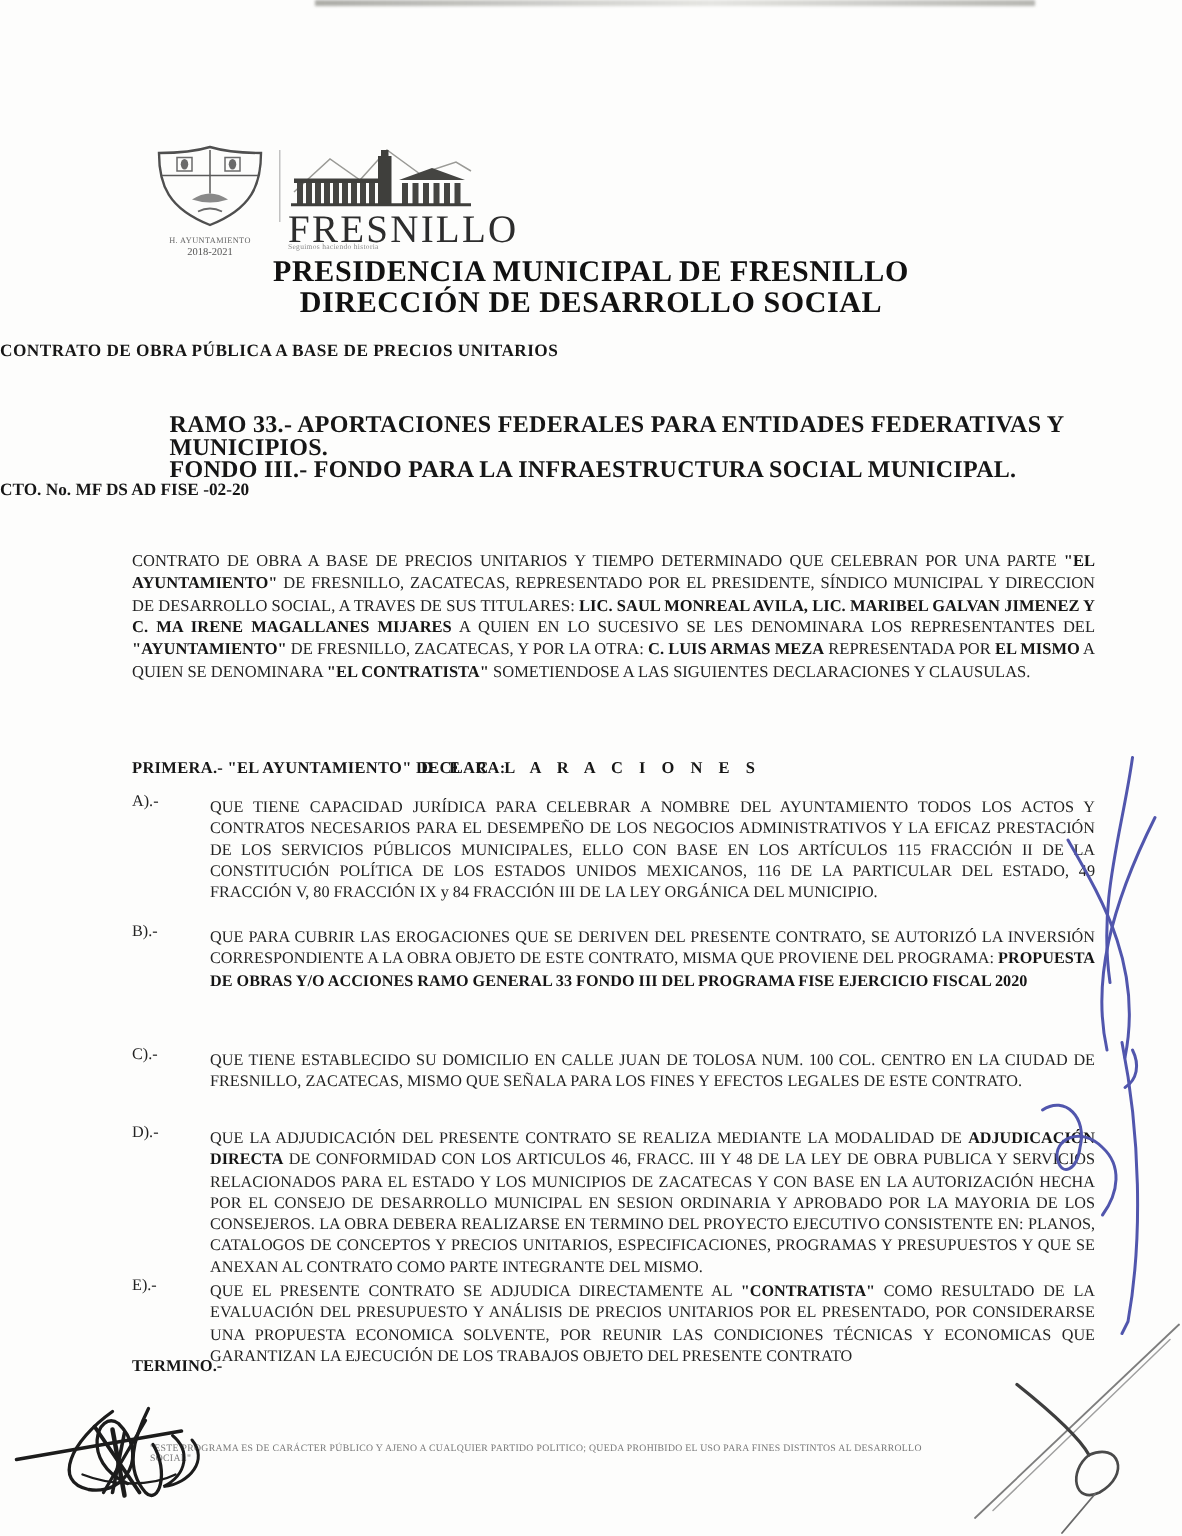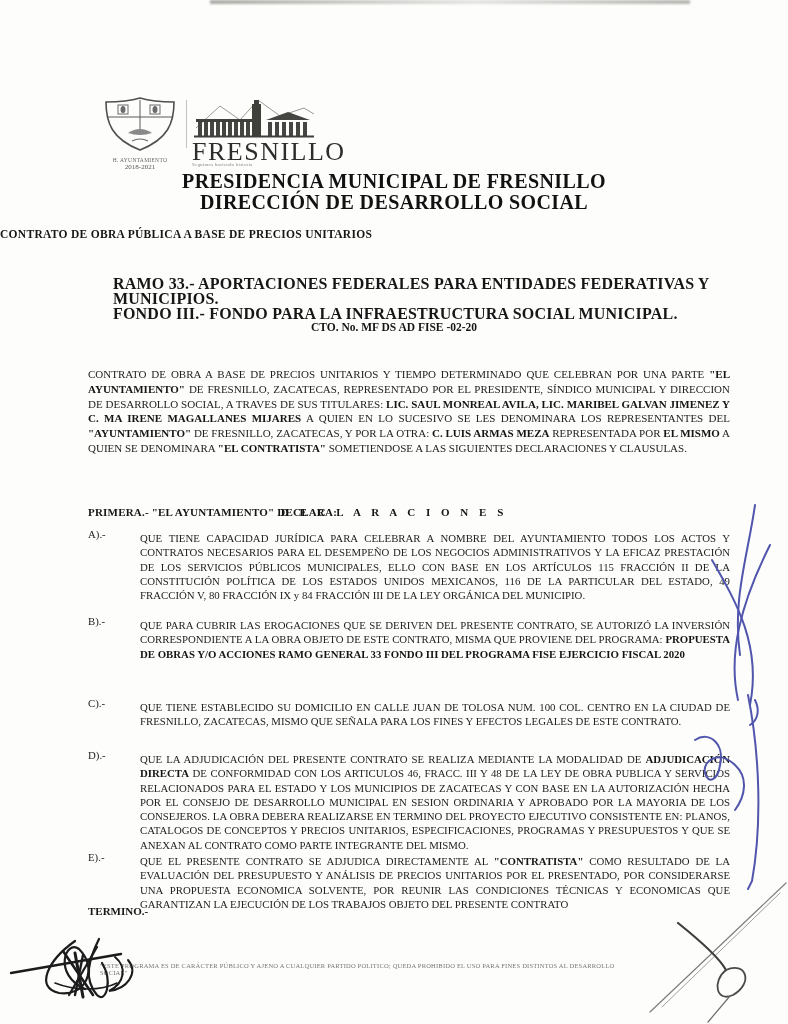--- a/index.html
+++ b/index.html
@@ -26,21 +26,21 @@
     font-size:26px;letter-spacing:1.5px;color:#2d2d2d;line-height:20px;
     font-family:"Liberation Serif",serif;
   }
   .logo-fresnillo .tagline{font-size:5px;color:#888;line-height:6px;letter-spacing:.2px;}
   .title-block{position:absolute;left:0;right:0;top:171px;text-align:center;}
   .title-line{font-size:20px;font-weight:bold;color:#111;line-height:21px;letter-spacing:.4px;}
   .subtitle{position:absolute;left:0;right:0;top:228px;text-align:left;
     font-size:11.5px;font-weight:bold;color:#161616;letter-spacing:.3px;}
   .program{position:absolute;left:88px;right:58px;top:276px;
     font-size:16px;font-weight:bold;color:#161616;line-height:15px;letter-spacing:.2px;margin-left:25px;}
-  .cto-block{position:absolute;left:0;right:0;top:320px;text-align:center;
+  .cto-block{position:absolute;left:0;right:0;top:320px;text-align:left;
     font-size:11.5px;font-weight:bold;color:#161616;line-height:15px;}
   .intro{position:absolute;left:88px;width:642px;top:367px;
     font-size:11px;line-height:14.8px;text-align:justify;color:#222;}
   .b{font-weight:bold;color:#151515;}
   .decl-heading{position:absolute;left:0;right:0;top:481px;text-align:center;
     font-size:11px;font-weight:bold;letter-spacing:4px;color:#161616;margin-top:25px;}
   .primera{position:absolute;left:88px;top:506px;
     font-size:11px;font-weight:bold;color:#161616;letter-spacing:.2px;}
   .decl-item{position:absolute;left:88px;width:642px;}
   .decl-item .lbl{position:absolute;left:0;top:0;font-size:10.8px;color:#222;}

